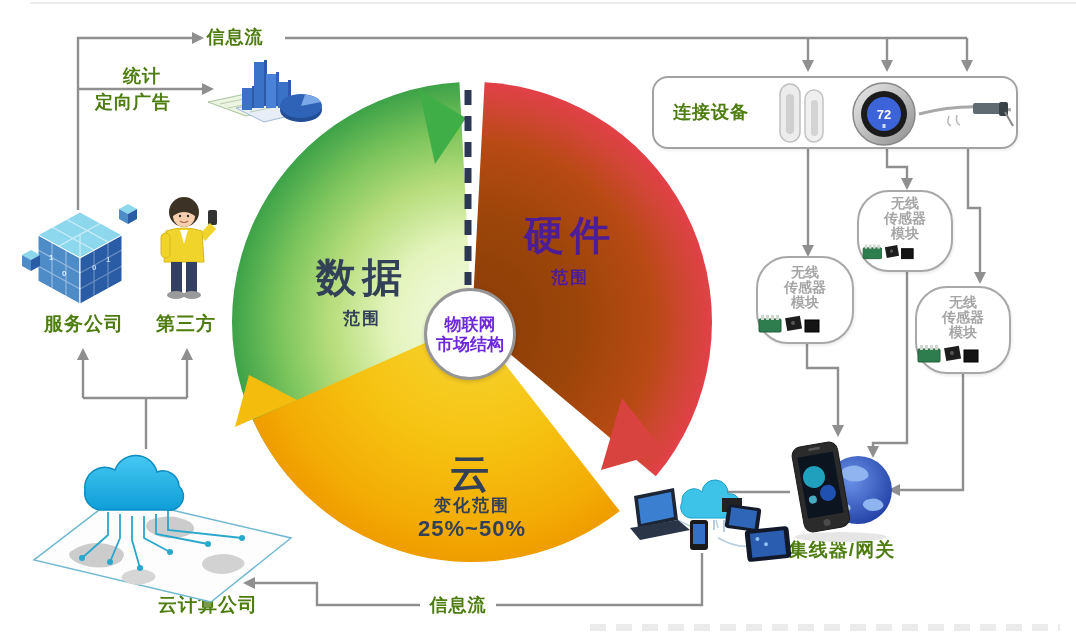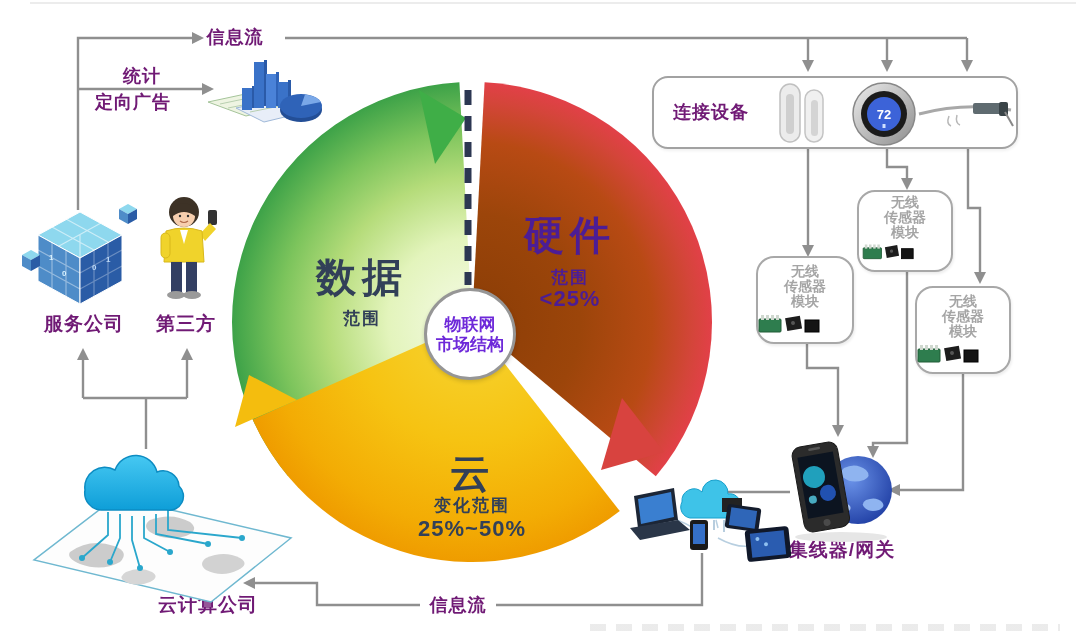--- a/index.html
+++ b/index.html
@@ -1,32 +1,32 @@
 <!DOCTYPE html>
 <html><head>
 <meta charset="utf-8">
 <style>
   html,body{margin:0;padding:0;background:#fff;}
   #stage{position:relative;width:1076px;height:634px;background:#fff;overflow:hidden;
          font-family:"Liberation Sans","DejaVu Sans",sans-serif;}
   svg{display:block;}
   .abs{position:absolute;}
-  .lbl{position:absolute;color:#701a75;font-weight:bold;font-size:18px;text-align:center;
+  .lbl{position:absolute;color:#4d7c0f;font-weight:bold;font-size:18px;text-align:center;
        letter-spacing:1px;white-space:nowrap;}
   .pielbl{position:absolute;text-align:center;font-weight:bold;white-space:nowrap;}
   .seg-title{font-size:40px;letter-spacing:6px;}
   .seg-sub1{font-size:17px;letter-spacing:2px;}
   .seg-sub2{font-size:22px;letter-spacing:1px;}
   .navy{color:#324058;margin-top:44px;}
   .white{color:#4c1d95;}
   .devbox{position:absolute;left:652px;top:76px;width:362px;height:69px;background:#fff;
           border:2px solid #a2a2a2;border-radius:16px;box-shadow:1px 2px 3px rgba(0,0,0,.06);}
-  .sensor-box{position:absolute;background:#fff;border:2.5px solid #a8a8a8;border-radius:18px;
+  .sensor-box{position:absolute;background:#fff;border:2.5px solid #a8a8a8;border-radius:32px;
           text-align:center;color:#a5a5a5;font-weight:bold;font-size:14px;line-height:15px;
-          padding-top:7px;box-sizing:border-box;box-shadow:1px 2px 3px rgba(0,0,0,.08);font-family:Liberation Mono, monospace;}
+          padding-top:7px;box-sizing:border-box;box-shadow:1px 2px 3px rgba(0,0,0,.08);}
   .center-circle{position:absolute;left:424px;top:288px;width:92px;height:92px;background:#fff;
           border:3px solid #969696;border-radius:50%;box-sizing:border-box;text-align:center;
           font-weight:bold;font-size:17px;color:#6d28d9;line-height:20px;padding-top:24px;
           box-shadow:0 2px 4px rgba(0,0,0,.15);}
   .watermark{position:absolute;left:590px;top:624px;width:470px;height:7px;opacity:.7;
           background:repeating-linear-gradient(90deg,#e3e3e3 0 16px,transparent 16px 26px);}
 </style>
 </head>
 <body>
 
@@ -116,21 +116,20 @@
   <div class="lbl" style="left:20px;top:311px;width:128px;font-size:19px;z-index:3">服务公司</div>
   <div class="lbl" style="left:132px;top:311px;width:108px;font-size:19px;z-index:3">第三方</div>
   <div class="lbl" style="left:146px;top:592px;width:124px;font-size:19px;z-index:3">云计算公司</div>
   <div class="lbl" style="left:420px;top:593px;width:76px;z-index:3">信息流</div>
   <div class="lbl" style="left:780px;top:537px;width:124px;font-size:19px;z-index:3">集线器/网关</div>
 
   <div class="pielbl seg-title navy" style="left:292px;top:206px;width:140px;z-index:3">数据</div>
   <div class="pielbl seg-sub1 navy" style="left:292px;top:263px;width:140px;z-index:3">范围</div>
   <div class="pielbl seg-title white" style="left:500px;top:208px;width:140px;z-index:3">硬件</div>
   <div class="pielbl seg-sub1 white" style="left:500px;top:266px;width:140px;z-index:3">范围</div>
-  <div class="pielbl seg-sub2 white" style="left:500px;top:286px;width:140px;z-index:3">&lt;25%</div>
   <div class="pielbl seg-title navy" style="left:403px;top:402px;width:140px;z-index:3">云</div>
   <div class="pielbl seg-sub1 navy" style="left:392px;top:450px;width:160px;z-index:3">变化范围</div>
   <div class="pielbl seg-sub2 navy" style="left:392px;top:472px;width:160px;z-index:3">25%~50%</div>
 
   <div class="center-circle" style="z-index:4">
     <div>物联网</div>
     <div>市场结构</div>
   </div>
 
   <div class="devbox" style="z-index:3"></div>

